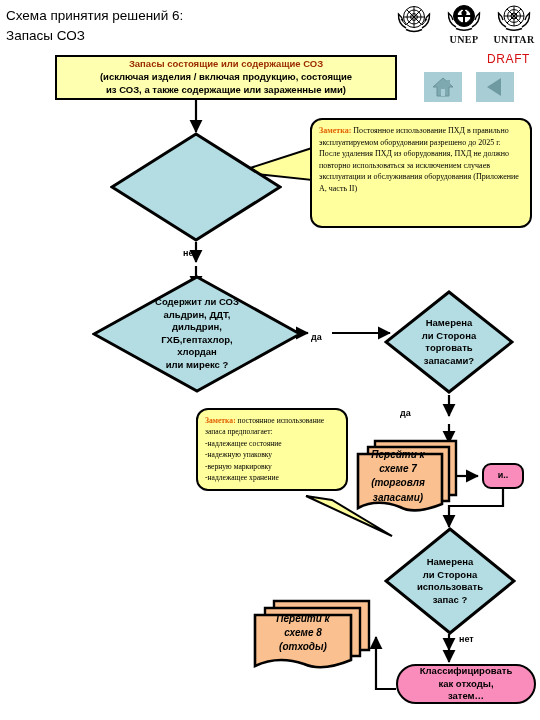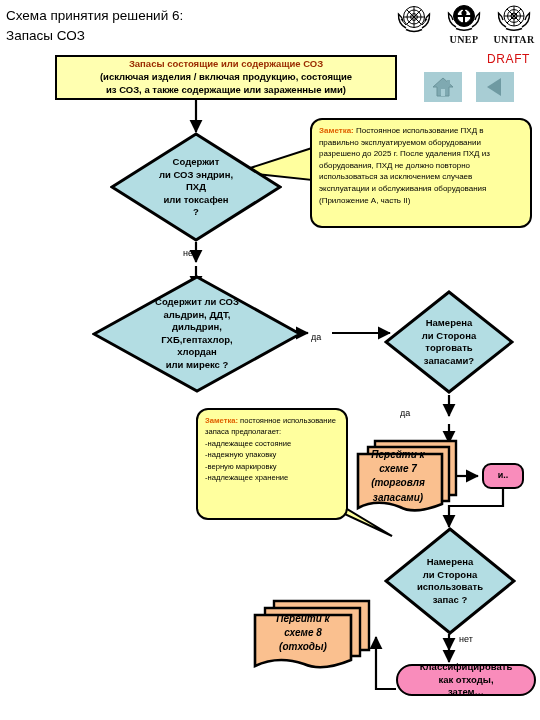--- a/index.html
+++ b/index.html
@@ -121,24 +121,25 @@
     position: absolute;
     background: #ffff9e;
     border: 2.5px solid #000;
     border-radius: 12px;
     box-sizing: border-box;
     padding: 5px 7px 4px 7px;
     font-size: 8px;
     color: #000;
     line-height: 1.45;
     white-space: pre-line;
+    font-family: Liberation Serif, serif;
   }
   .note .tag { color: #e06000; font-weight: bold; }
   #note-pcb { left: 310px; top: 118px; width: 222px; height: 110px; }
-  #note-stock { left: 196px; top: 408px; width: 152px; height: 112px;
+  #note-stock { left: 196px; top: 408px; width: 152px; height: 83px;
                  font-size: 7.6px; line-height: 1.5; }
 
   
   .docstack { position: absolute; }
   .docstack svg { position: absolute; left: 0; top: 0; }
   .docstack .doc-label {
     position: absolute;
     left: 6px; top: 10px;
     width: calc(100% - 30px);
     text-align: center;
@@ -162,28 +163,28 @@
     text-align: center;
     font-size: 9.5px; font-weight: bold; color: #000;
     line-height: 1.3;
     white-space: pre-line;
   }
   #pill-and {
     left: 482px; top: 463px; width: 42px; height: 26px;
     border-radius: 9px; font-size: 9px;
   }
   #pill-waste {
-    left: 396px; top: 664px; width: 140px; height: 32px;
+    left: 396px; top: 664px; width: 140px; height: 40px;
     border-radius: 24px; font-size: 9.5px;
   }
 
   
   .edge-label {
     position: absolute;
-    font-size: 9px; font-weight: normal; color: #000;
+    font-size: 9px; font-weight: bold; color: #000;
   }
   #label-net-1 { left: 183px; top: 248px; }
   #label-da-1  { left: 311px; top: 332px; }
   #label-da-2  { left: 400px; top: 408px; }
   #label-net-2 { left: 459px; top: 634px; }
 
   #edges { position: absolute; left: 0; top: 0; width: 540px; height: 720px; }
 </style>
 </head>
 <body>
@@ -297,24 +298,20 @@
 <div class="node" id="start-box">
   <div class="line1">Запасы состоящие или содержащие СОЗ</div>
   <div class="line2">(исключая изделия / включая продукцию, состоящие
 из СОЗ, а также содержащие или зараженные ими)</div>
 </div>
 
 <div class="diamond-wrap" style="left:110px; top:132px; width:172px; height:110px;">
   <svg class="diamond-shape" viewBox="0 0 172 110" preserveAspectRatio="none">
     <polygon points="86,2 170,55 86,108 2,55" fill="#b3dde3" stroke="#000" stroke-width="3"></polygon>
   </svg>
-  <div class="diamond-label">Содержит
-ли СОЗ эндрин,  ПХД
-или токсафен
-?</div>
 </div>
 
 <div class="diamond-wrap" style="left:92px; top:275px; width:210px; height:118px;">
   <svg class="diamond-shape" viewBox="0 0 210 118" preserveAspectRatio="none">
     <polygon points="105,2 208,59 105,116 2,59" fill="#b3dde3" stroke="#000" stroke-width="3"></polygon>
   </svg>
   <div class="diamond-label">Содержит ли СОЗ
 альдрин, ДДТ, дильдрин,
 ГХБ,гептахлор, хлордан
 или мирекс ?</div>

